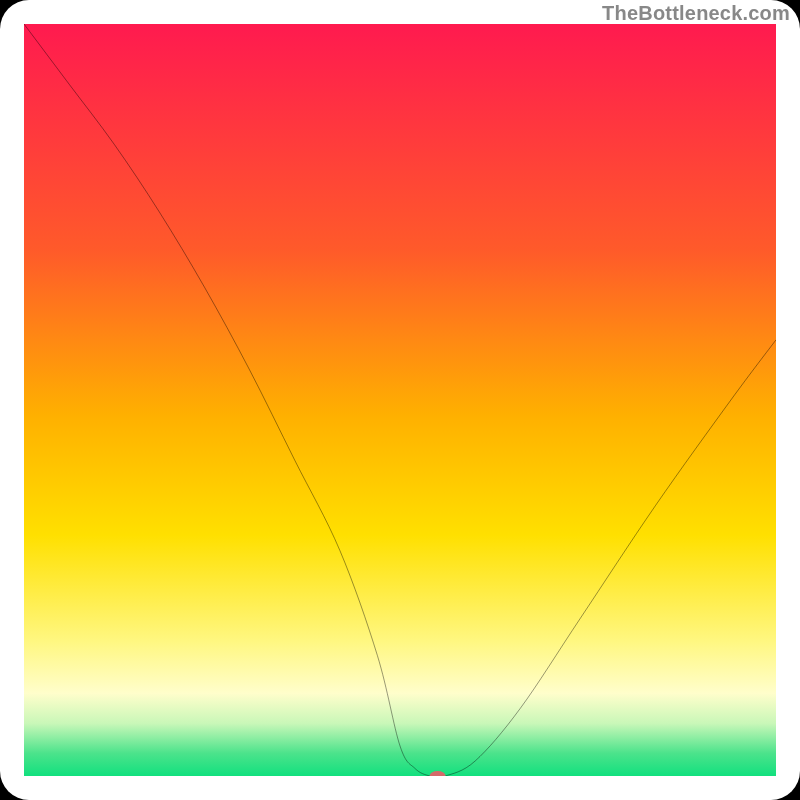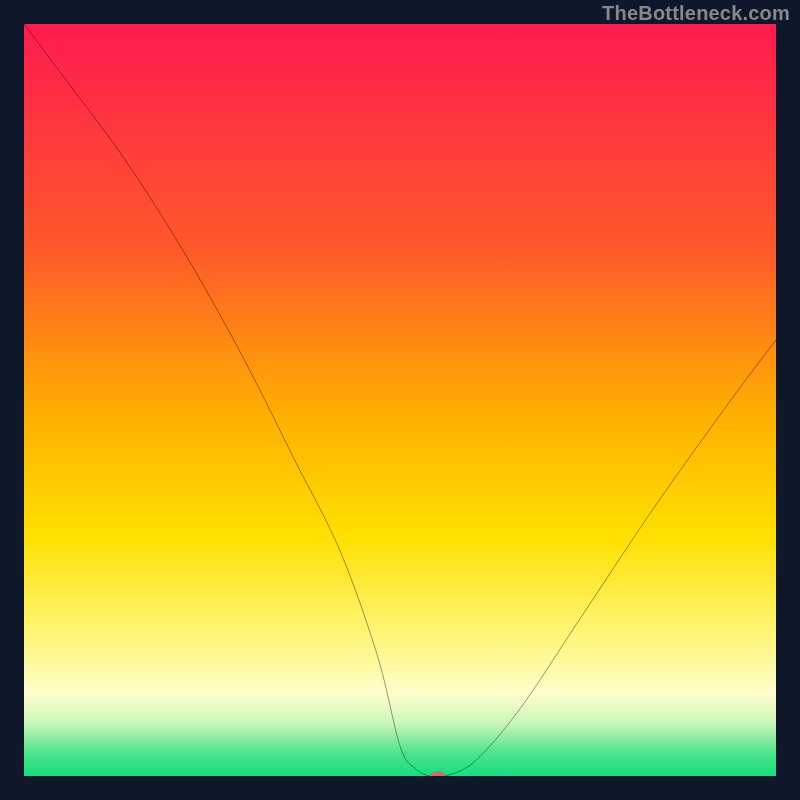--- a/index.html
+++ b/index.html
@@ -8,21 +8,22 @@
     width: 800px;
     height: 800px;
     background: #000;
     overflow: hidden;
     font-family: Arial, Helvetica, sans-serif;
   }
   .frame {
     position: relative;
     width: 800px;
     height: 800px;
-    background: #0f172a;
+    background: #ffffff;
+    border-radius: 29px;
   }
   .watermark {
     position: absolute;
     top: 2px;
     right: 10px;
     color: #888;
     font-size: 20px;
     font-weight: 600;
     letter-spacing: 0.2px;
     z-index: 10;

